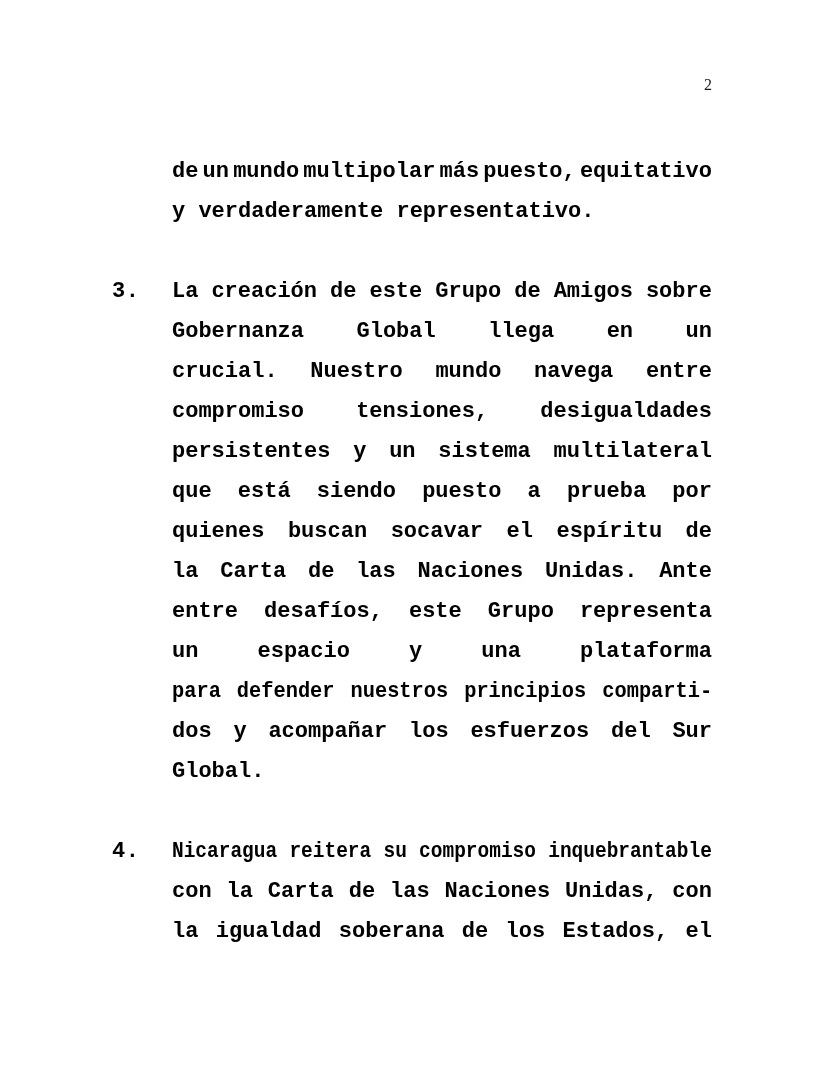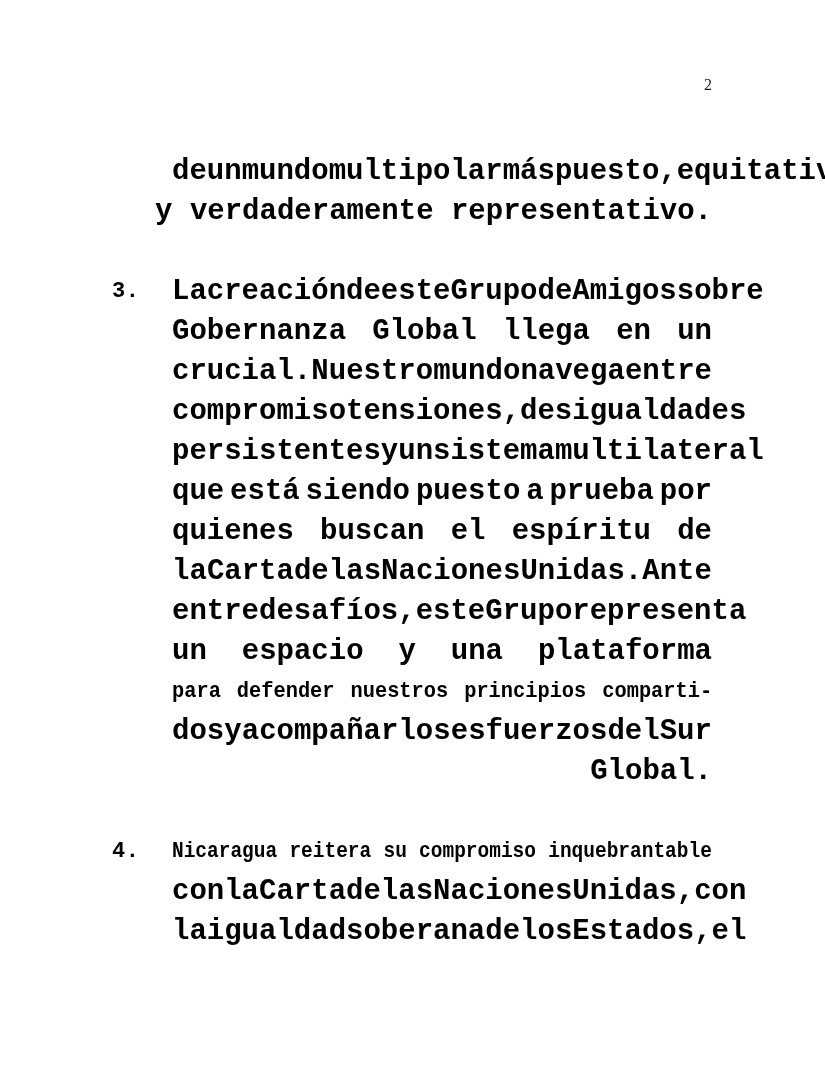--- a/index.html
+++ b/index.html
@@ -63,29 +63,29 @@
     margin-left: 60px;
   }
 
   
   .tline {
     display: flex;
     justify-content: space-between;
     width: 540px;
     height: 40px;
     line-height: 40px;
-    font-size: 29px;
+    font-size: 22px;
     font-weight: 700;
     white-space: pre;
     overflow: visible;
   }
   .tline > span { display: inline-block; white-space: pre; }
 
   
-  .tline.ragged { justify-content: flex-end; }
+  .tline.ragged { justify-content: flex-start; }
   .tline.ragged > span { margin-right: 0; }
 
   
   .tline.tight     { font-size: 22px; transform: scaleX(0.925); transform-origin: left center; width: 584px; }
   .tline.tighter   { font-size: 22px; transform: scaleX(0.885); transform-origin: left center; width: 610px; }
 </style>
 </head>
 <body>
 
 <div class="page">
@@ -102,21 +102,21 @@
       </div>
       <div class="para">
         <div class="marker">3.</div>
         <div class="lines">
           <div class="tline"><span>La</span><span>creación</span><span>de</span><span>este</span><span>Grupo</span><span>de</span><span>Amigos</span><span>sobre</span></div>
           <div class="tline"><span>Gobernanza</span><span>Global</span><span>llega</span><span>en</span><span>un</span></div>
           <div class="tline"><span>crucial.</span><span>Nuestro</span><span>mundo</span><span>navega</span><span>entre</span></div>
           <div class="tline"><span>compromiso</span><span>tensiones,</span><span>desigualdades</span></div>
           <div class="tline"><span>persistentes</span><span>y</span><span>un</span><span>sistema</span><span>multilateral</span></div>
           <div class="tline"><span>que</span><span>está</span><span>siendo</span><span>puesto</span><span>a</span><span>prueba</span><span>por</span></div>
-          <div class="tline"><span>quienes</span><span>buscan</span><span>el</span><span>espíritu</span><span>de</span></div>
+          <div class="tline"><span>quienes</span><span>buscan</span><span>socavar</span><span>el</span><span>espíritu</span><span>de</span></div>
           <div class="tline"><span>la</span><span>Carta</span><span>de</span><span>las</span><span>Naciones</span><span>Unidas.</span><span>Ante</span></div>
           <div class="tline"><span>entre</span><span>desafíos,</span><span>este</span><span>Grupo</span><span>representa</span></div>
           <div class="tline"><span>un</span><span>espacio</span><span>y</span><span>una</span><span>plataforma</span></div>
           <div class="tline tight"><span>para</span><span>defender</span><span>nuestros</span><span>principios</span><span>comparti-</span></div>
           <div class="tline"><span>dos</span><span>y</span><span>acompañar</span><span>los</span><span>esfuerzos</span><span>del</span><span>Sur</span></div>
           <div class="tline ragged"><span>Global.</span></div>
         </div>
       </div>
       <div class="para">
         <div class="marker">4.</div>

